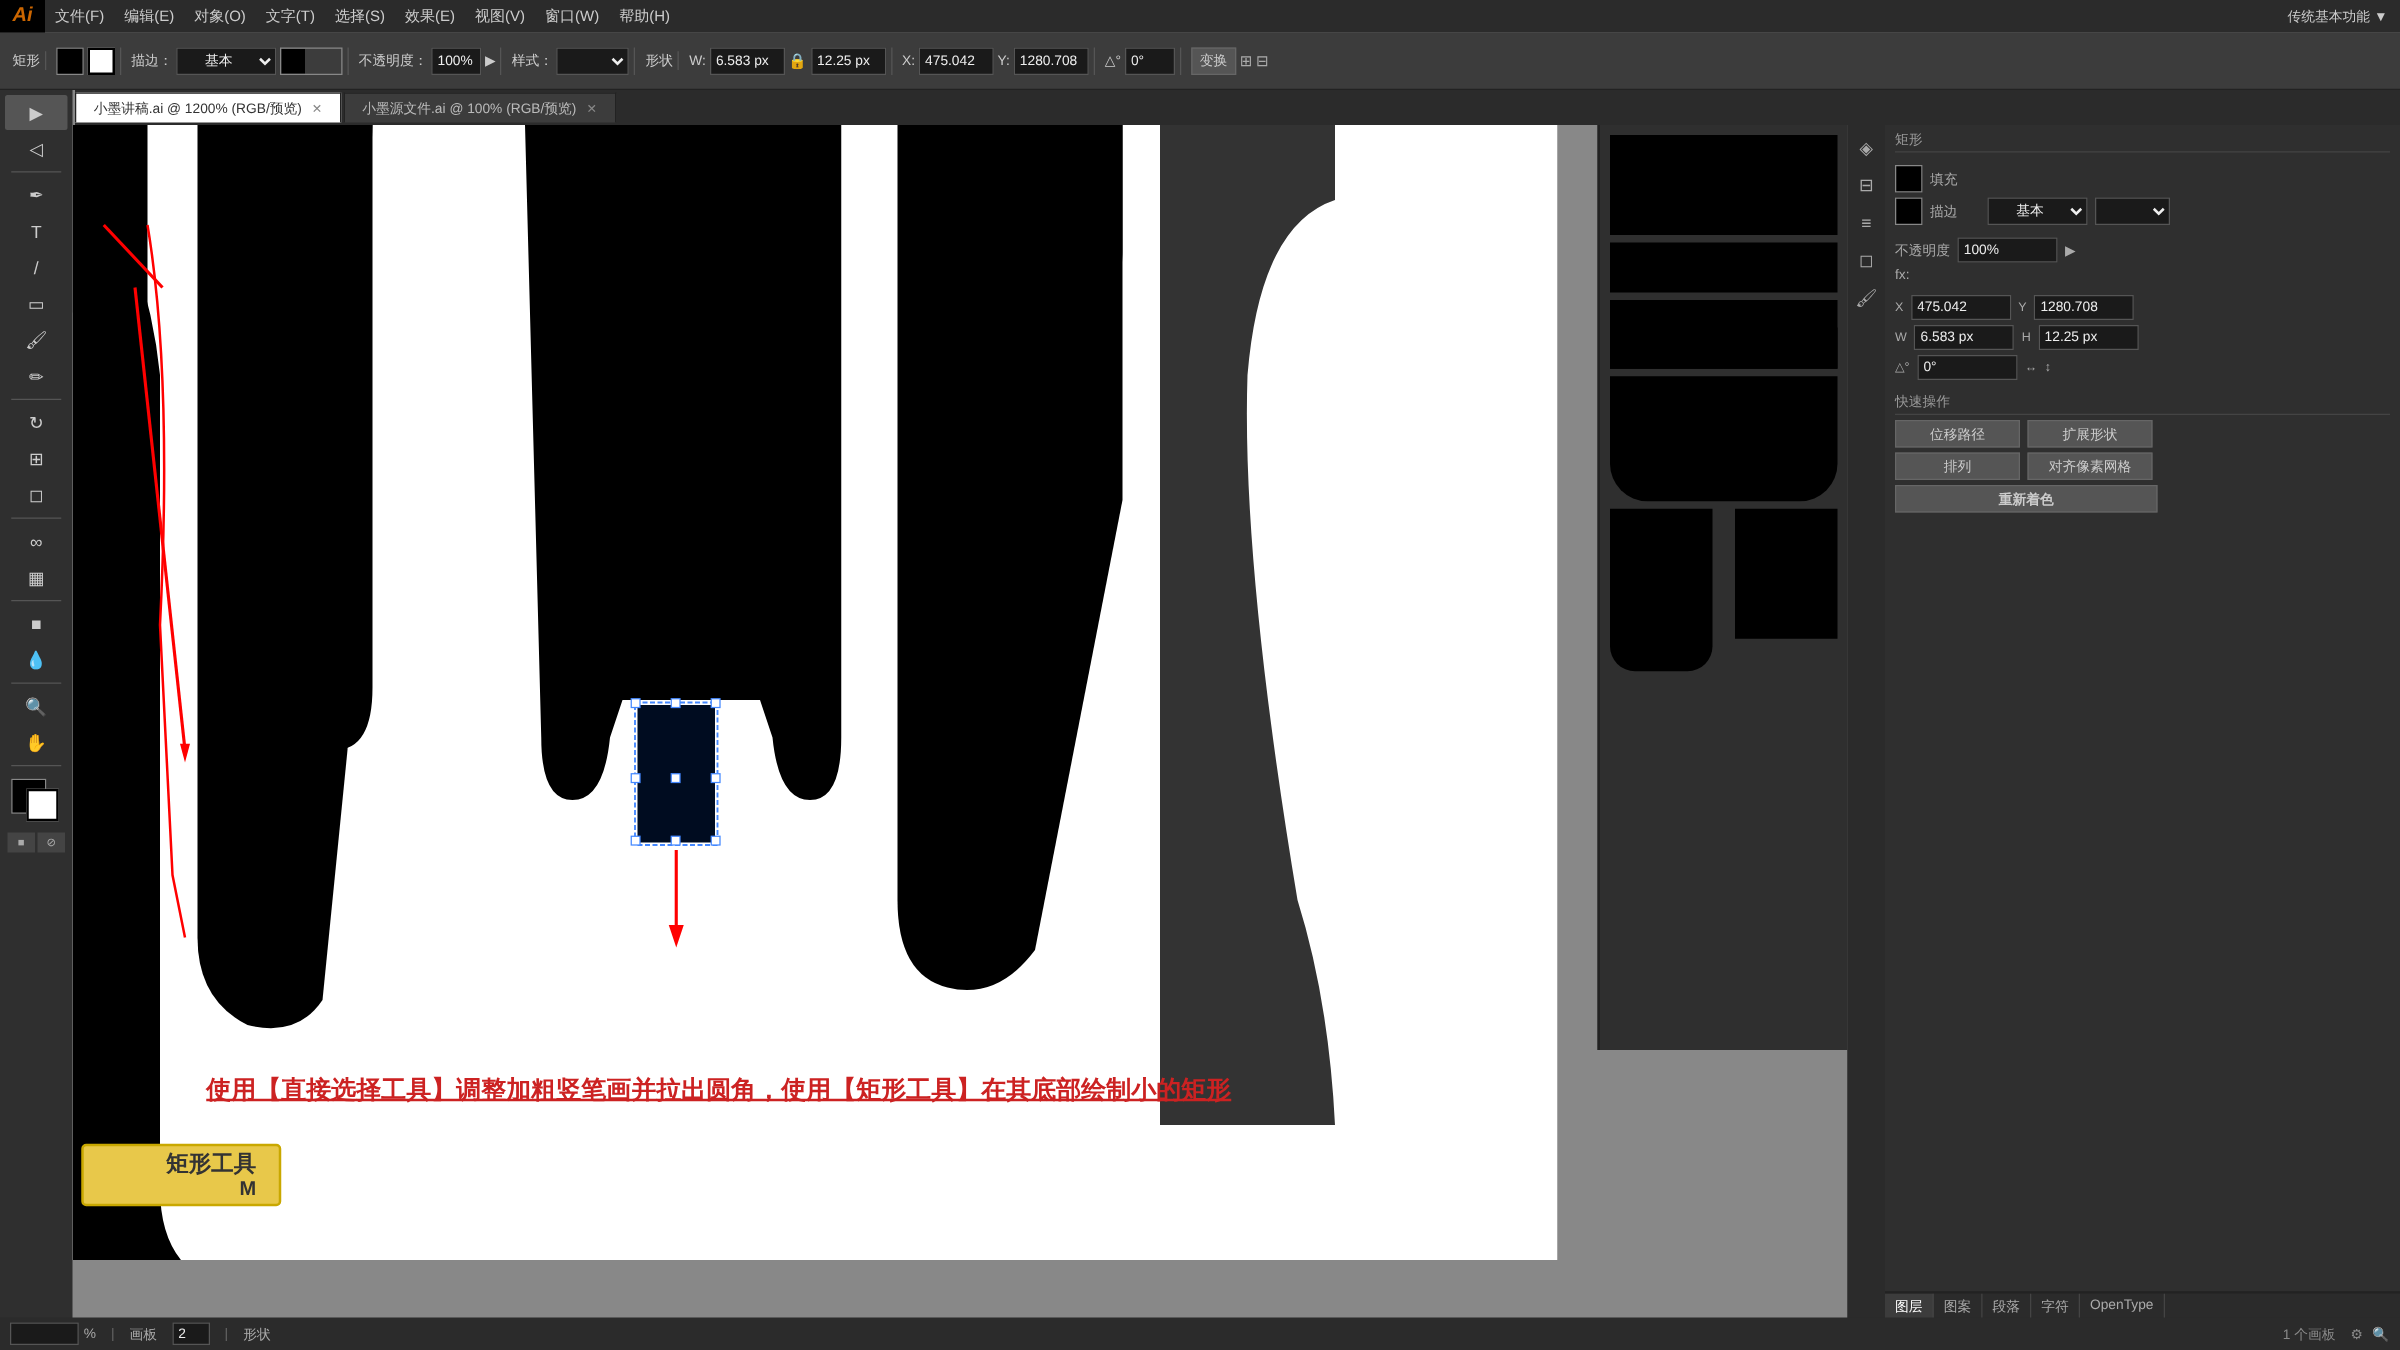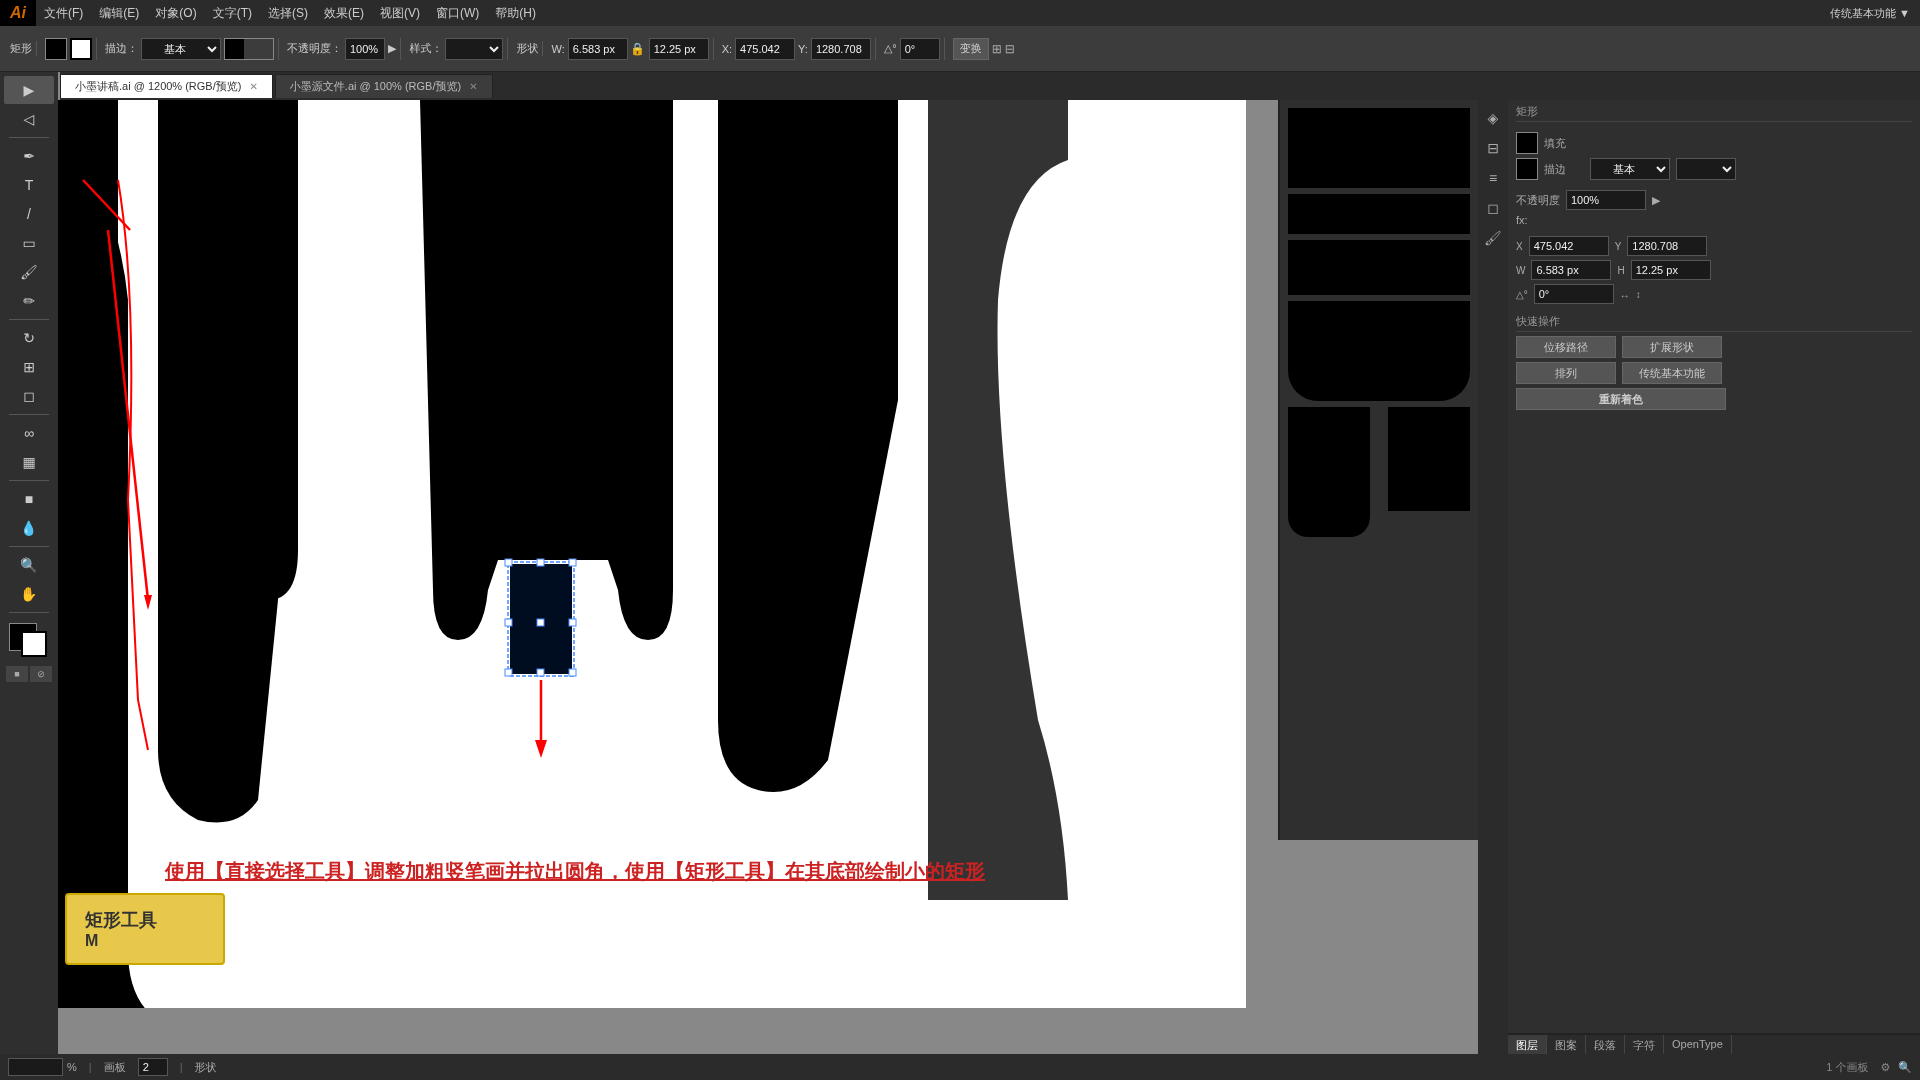--- a/index.html
+++ b/index.html
@@ -328,21 +328,21 @@
       <polygon points="477,640 489,640 483,658" fill="red"></polygon>
 
       <path d="M 60 80 Q 80 200 70 400 L 80 600 L 90 650" fill="none" stroke="red" stroke-width="2"></path>
 
     </svg>
   </div>
 </div>
 
 <div id="instruction-text" style="position:absolute; bottom:195px; left:165px; color:#cc2222; font-size:20px; font-weight:bold; z-index:50; width:1000px;text-decoration:underline;">使用【直接选择工具】调整加粗竖笔画并拉出圆角，使用【矩形工具】在其底部绘制小的矩形</div>
 
-<div id="tooltip-box" style="position:absolute; bottom:115px; left:65px; background:#e8c84a; border:2px solid #c9a800; padding:13px 18px; border-radius:4px; z-index:50; text-align:left;">
+<div id="tooltip-box" style="position:absolute; bottom:115px; left:65px; background:#e8c84a; border:2px solid #c9a800; padding:2px 18px; border-radius:4px; z-index:50; text-align:right;">
   <div style="font-size:18px; font-weight:bold; color:#333;">矩形工具</div>
   <div style="font-size:16px; font-weight:bold; color:#333;">M</div>
 </div>
 
 <div id="preview-panel" style="position:absolute; top:100px; right:442px; width:200px; height:740px; background:#2f2f2f; border-left:2px solid #222; padding:8px; overflow:hidden;">
 
   <div style="background:#000; width:100%; height:80px; margin-bottom:6px;"></div>
   <div style="background:#000; width:100%; height:40px; margin-bottom:6px;"></div>
   <div style="background:#000; width:100%; height:55px; margin-bottom:6px; display:flex; align-items:flex-end;">
     <div style="width:50%;height:100%;background:#000;"></div>
@@ -427,21 +427,21 @@
       </div>
 
       <div class="panel-section">
         <div class="panel-section-title">快速操作</div>
         <div class="panel-row">
           <button class="tb-btn" style="width:100px;">位移路径</button>
           <button class="tb-btn" style="width:100px;">扩展形状</button>
         </div>
         <div class="panel-row">
           <button class="tb-btn" style="width:100px;">排列</button>
-          <button class="tb-btn" style="width:100px;">传统基本功能</button>
+          <button class="tb-btn" style="width:100px;">对齐像素网格</button>
         </div>
         <div class="panel-row">
           <button class="tb-btn" style="width:210px;font-weight:bold;">重新着色</button>
         </div>
       </div>
     </div>
 
     <div style="border-top:2px solid #222; margin-top:auto;">
       <div id="layers-panel-inner" style="background:#2f2f2f;">
         <div class="layers-tabs">

